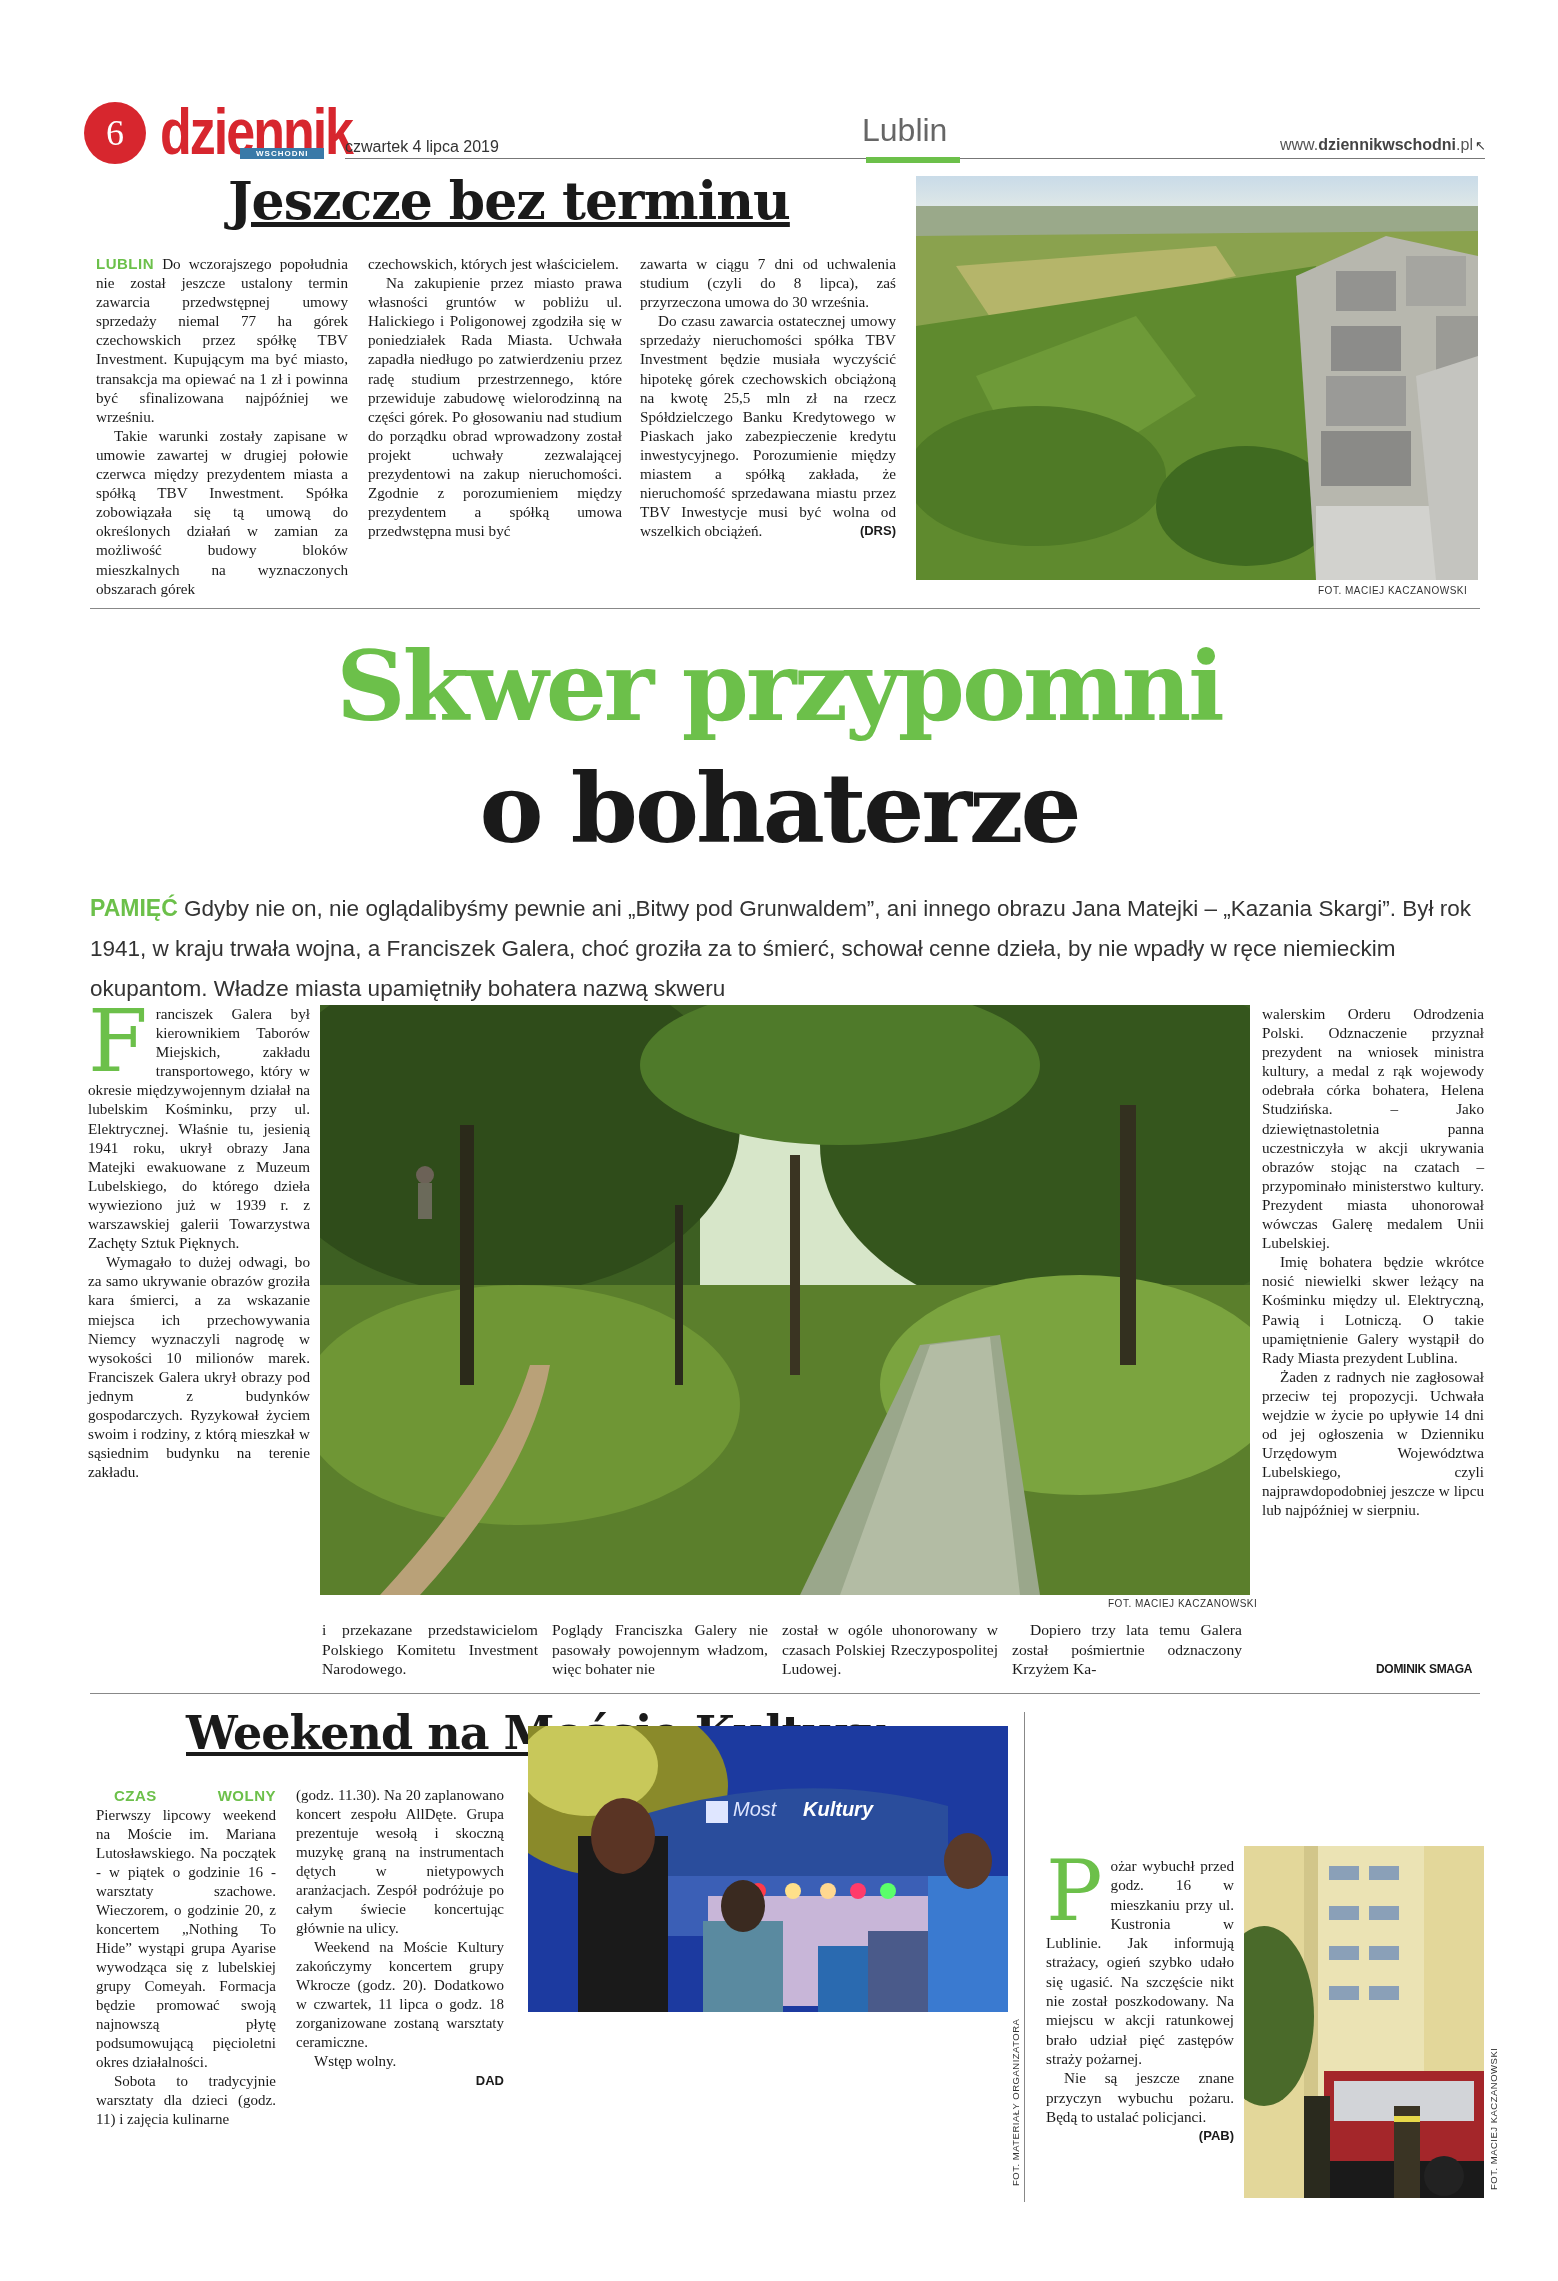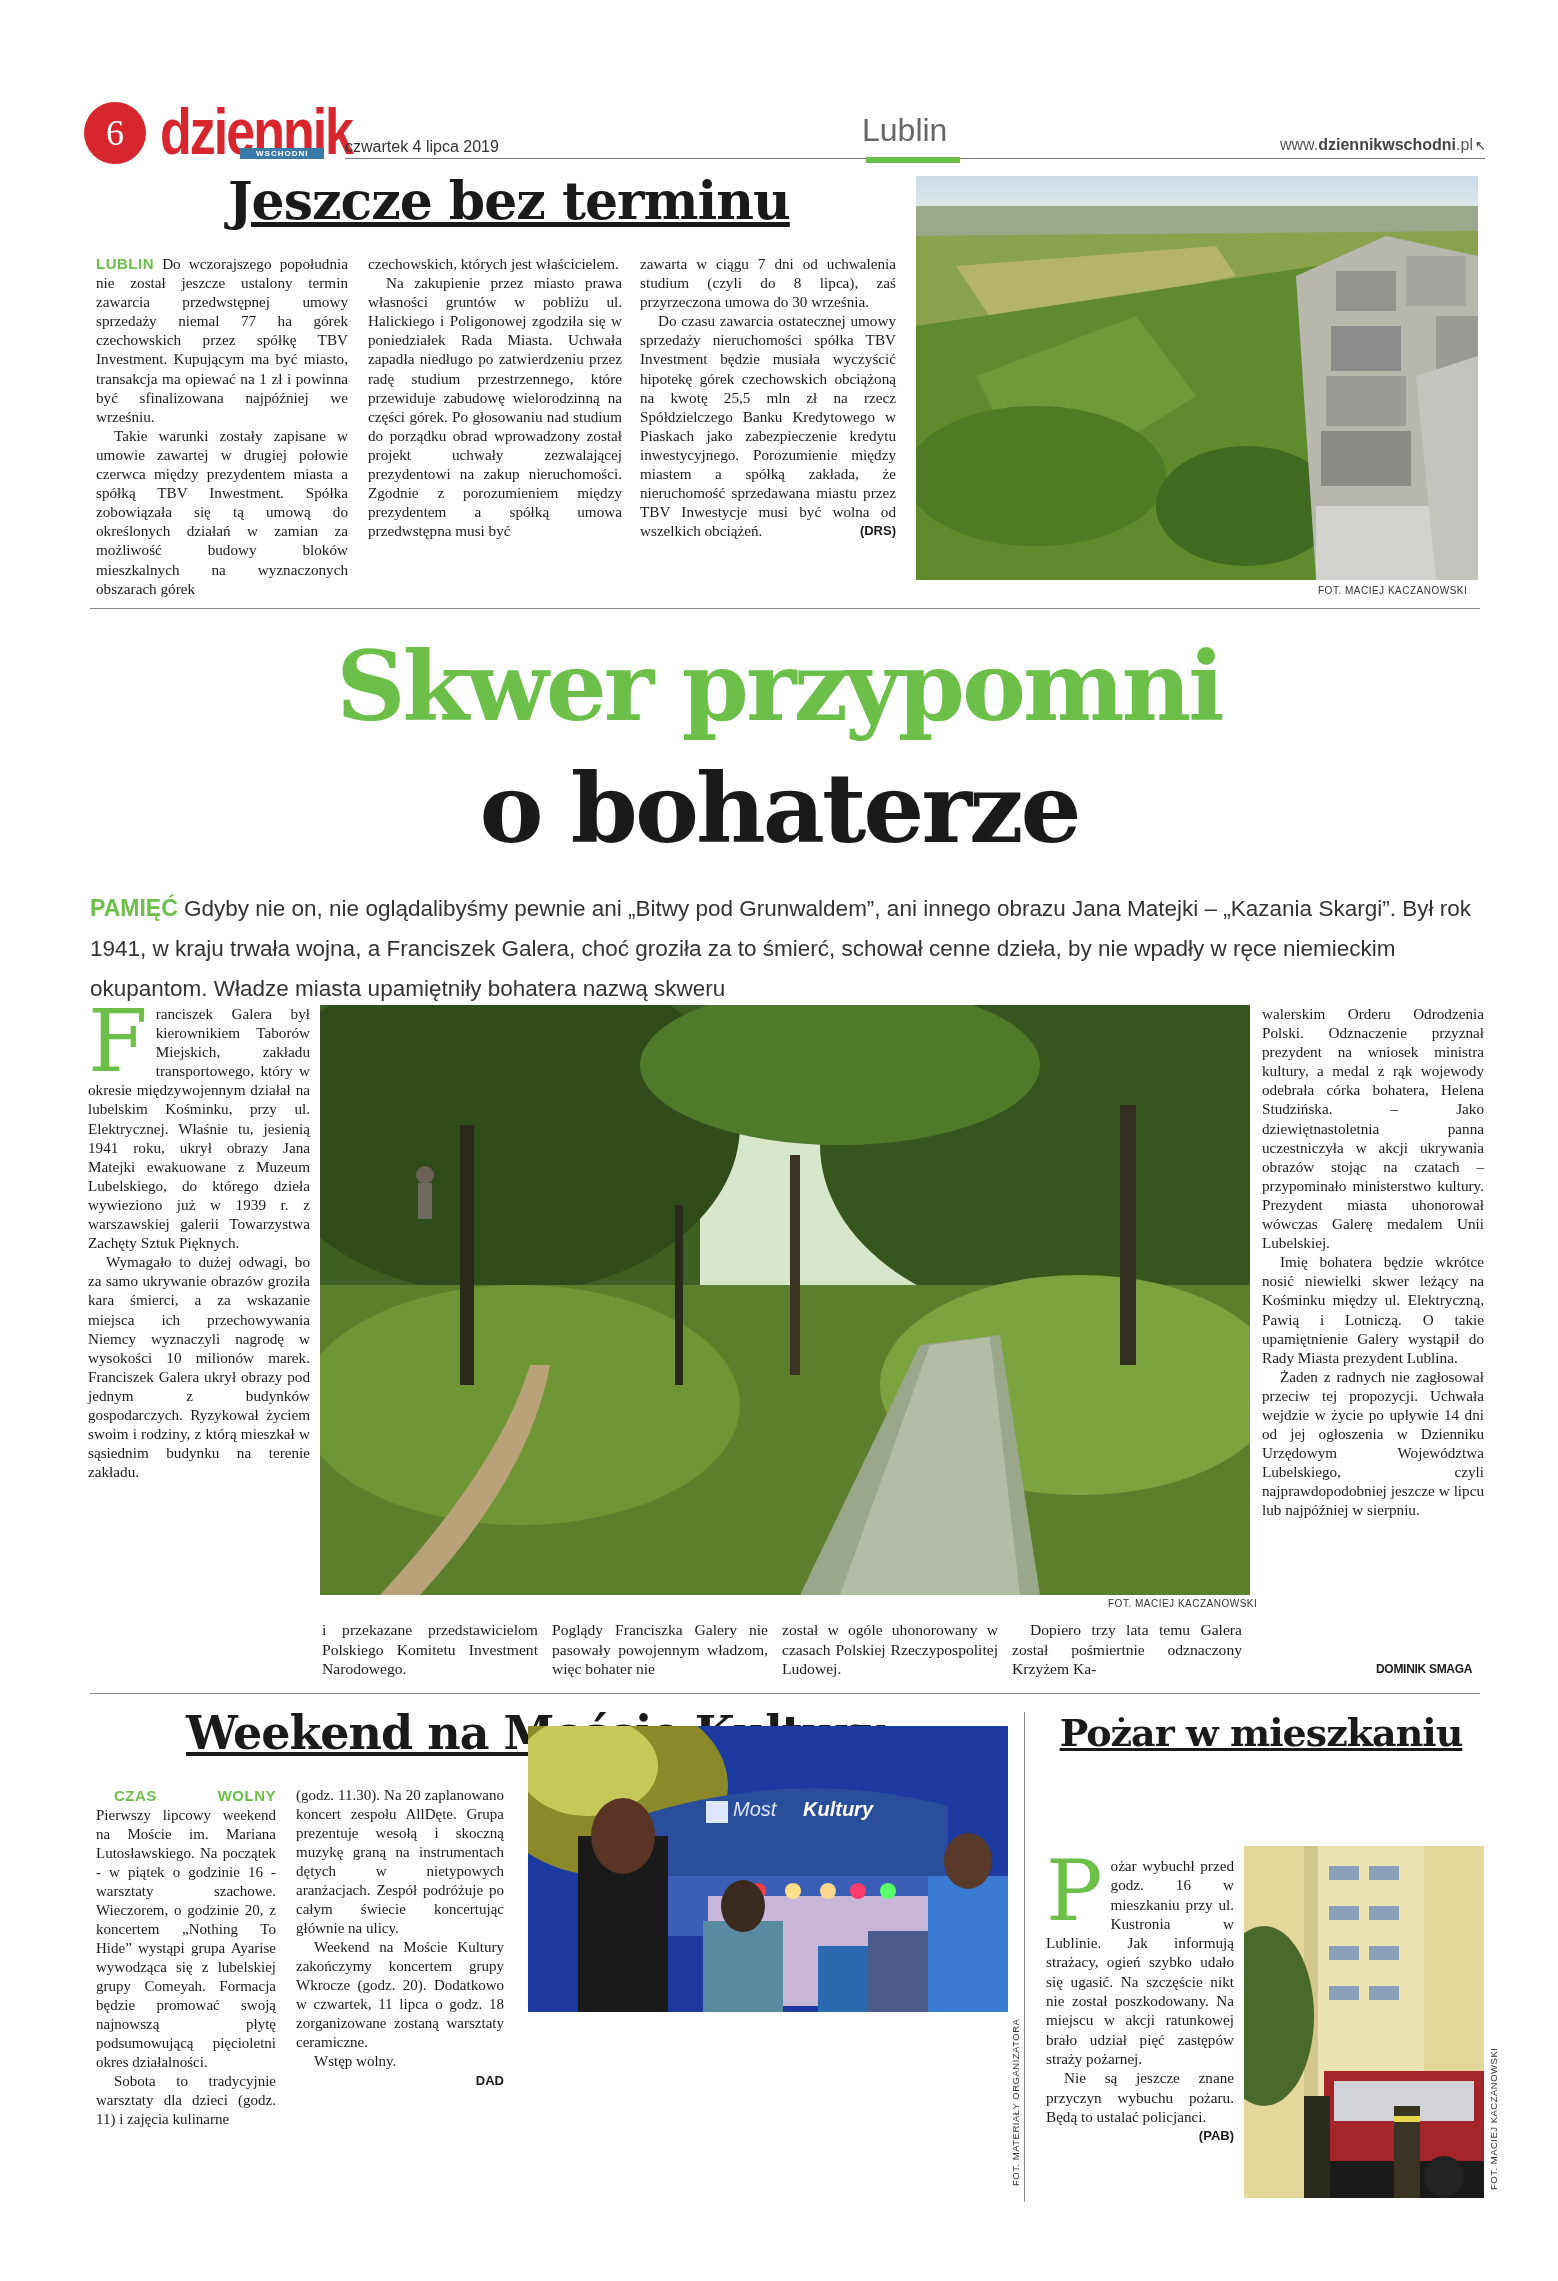--- a/index.html
+++ b/index.html
@@ -196,21 +196,20 @@
     <text x="205" y="90" fill="#dfe6ff" font-family="Liberation Sans, sans-serif" font-size="20" font-style="italic"><tspan>Most</tspan></text>
     <text x="275" y="90" fill="#ffffff" font-family="Liberation Sans, sans-serif" font-size="20" font-weight="bold" font-style="italic"><tspan>Kultury</tspan></text>
     <rect x="178" y="75" width="22" height="22" fill="#dfe6ff"></rect>
   </svg>
 </div>
 <div class="abs credit" style="left:1010px;top:2186px;transform:rotate(-90deg);transform-origin:left top;white-space:nowrap;font-size:9.5px;">FOT. MATERIAŁY ORGANIZATORA</div>
 
 <div class="abs vrule" style="left:1024px;top:1712px;height:490px;"></div>
 
 <div class="abs h1" style="left:1036px;top:1708px;width:450px;text-align:center;font-size:38px;line-height:50px;">
-  <div>Pożar w mieszkaniu</div>
 </div>
 
 <div class="abs col" style="left:1046px;top:1856px;width:188px;font-size:15.2px;line-height:19.3px;">
   <p class="first"><span class="dropcap" style="font-size:84px;line-height:66px;">P</span><span>ożar wybuchł przed godz. 16 w mieszkaniu przy ul. Kustronia w Lublinie. Jak informują strażacy, ogień szybko udało się ugasić. Na szczęście nikt nie został poszkodowany. Na miejscu w akcji ratunkowej brało udział pięć zastępów straży pożarnej.</span></p>
   <p><span>Nie są jeszcze znane przyczyn wybuchu pożaru. Będą to ustalać policjanci.</span> <span class="sig">(PAB)</span></p>
 </div>
 
 <div class="abs photo" style="left:1244px;top:1846px;width:240px;height:352px;">
   <svg width="240" height="352" viewBox="0 0 240 352">
     <rect width="240" height="352" fill="#e3d79a"></rect>

